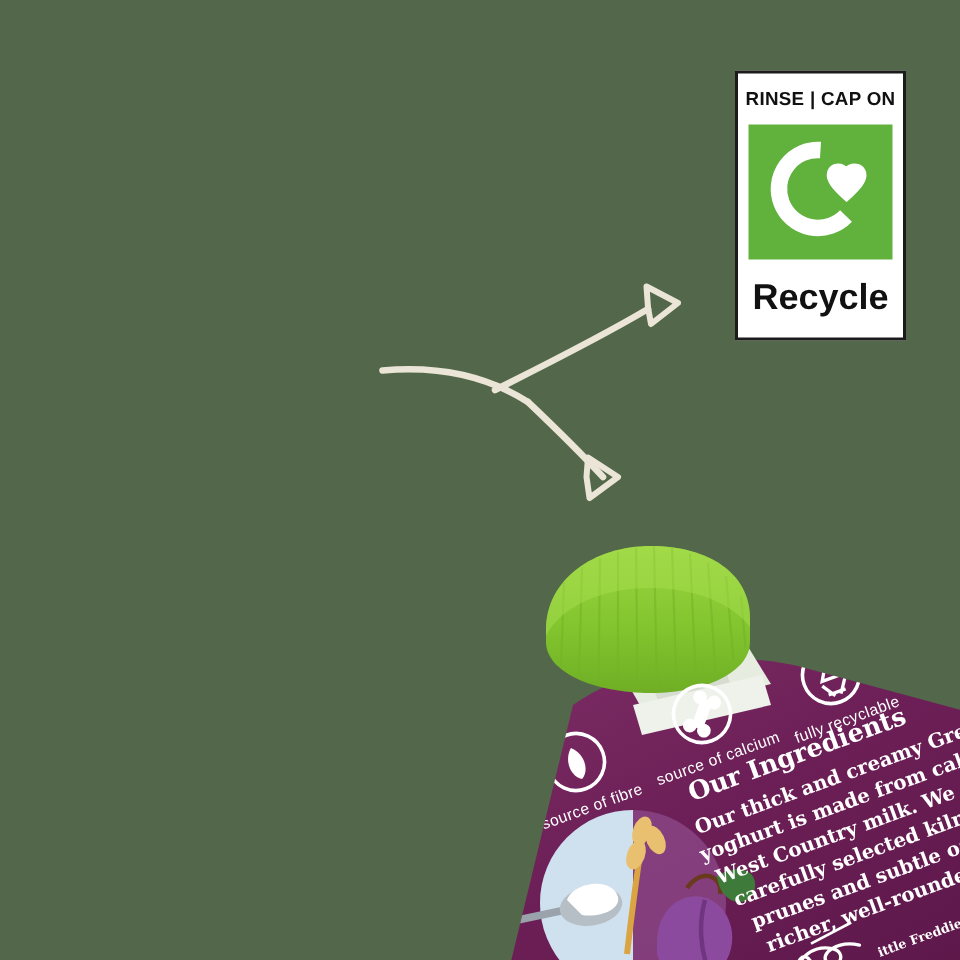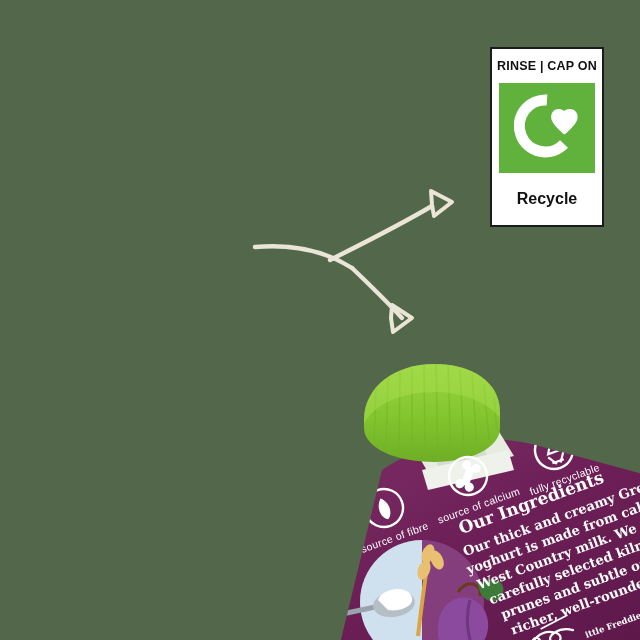--- a/index.html
+++ b/index.html
@@ -33,21 +33,21 @@
     width:100%;height:34px;display:flex;align-items:center;justify-content:center;
     font-size:12.5px;font-weight:700;color:#111;letter-spacing:0.2px;
     font-family:"Liberation Sans",sans-serif;
   }
   #oprl-green{
     width:96px;height:90px;background:#60b23d;
     display:flex;align-items:center;justify-content:center;
   }
   #oprl-bottom{
     flex:1;width:100%;display:flex;align-items:center;justify-content:center;
-    font-size:16px;font-weight:700;color:#111;
+    font-size:24px;font-weight:700;color:#111;
     font-family:"Liberation Sans",sans-serif;
   }
 
   
   #arrow{position:absolute;left:0;top:0;width:640px;height:640px;pointer-events:none;}
 
   
   #pouch{position:absolute;left:318px;top:352px;width:340px;height:300px;}
 
   .badge-label{

